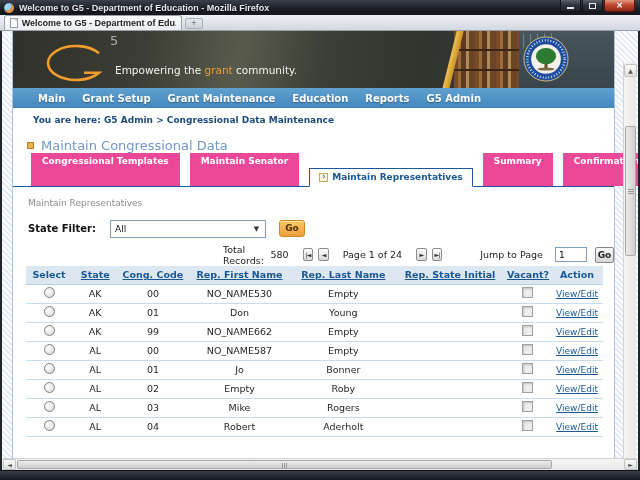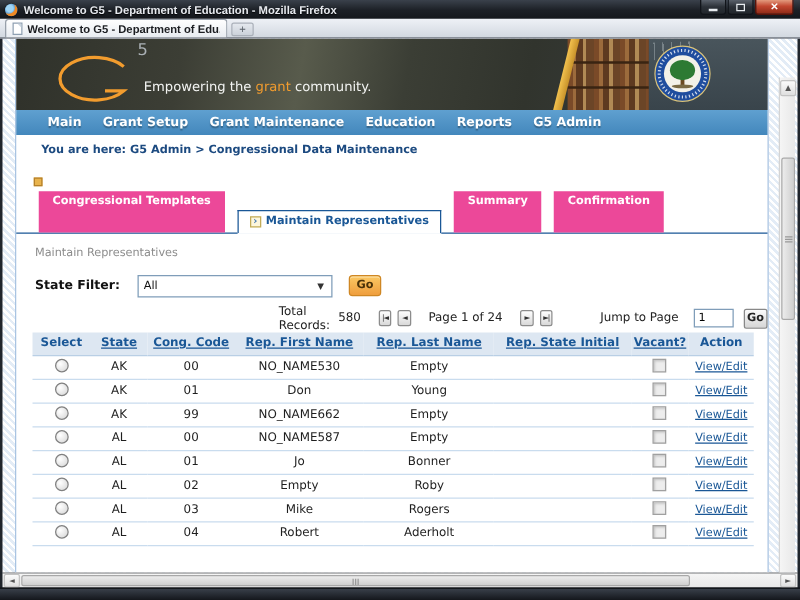--- a/index.html
+++ b/index.html
@@ -210,24 +210,26 @@
         <span class="navitem">Grant Maintenance</span>
         <span class="navitem">Education</span>
         <span class="navitem">Reports</span>
         <span class="navitem">G5 Admin</span>
       </div>
 
       <div class="breadcrumb"><span>You are here:</span><span> G5 Admin &gt; Congressional Data Maintenance</span></div>
 
       <div class="pagetitle">
         <span class="bullet"></span>
+        <span class="pagetitle-text">Maintain Congressional Data</span>
       </div>
 
       <div class="tabs">
         <div class="tab">Congressional Templates</div>
+        <div class="tab">Maintain Senator</div>
         <div class="tab active">
             <span class="tabicon"></span>
             <span>Maintain Representatives</span>
           </div>
         <div class="tab">Summary</div>
         <div class="tab">Confirmation</div>
       </div>
 
       <div class="section-heading">Maintain Representatives</div>
 

